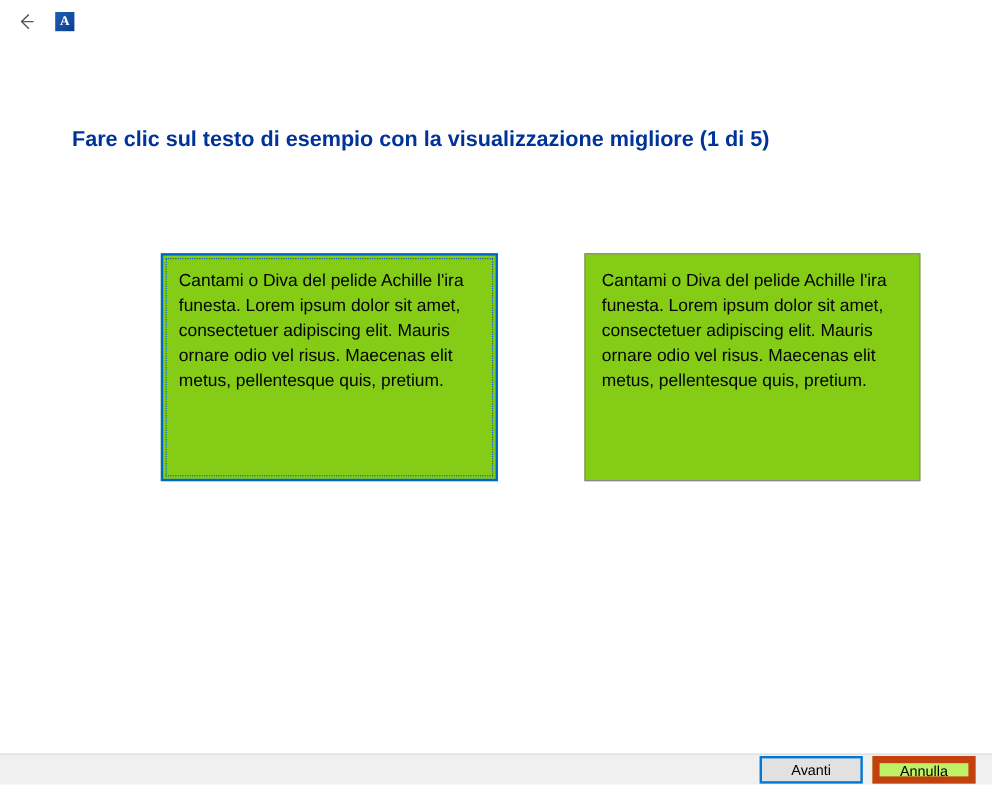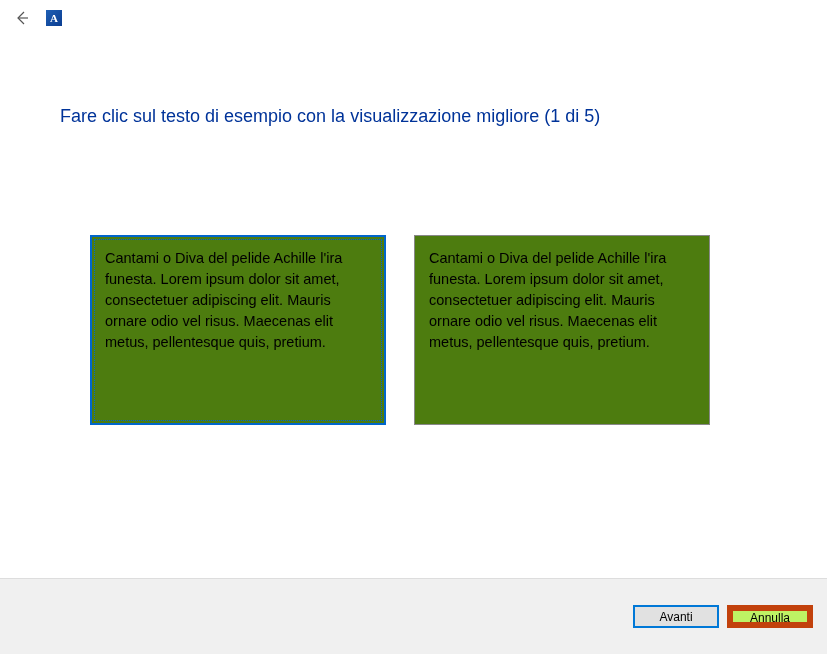--- a/index.html
+++ b/index.html
@@ -49,55 +49,56 @@
     .window-title {
       font-size: 12px;
       color: #000;
     }
     .main-content {
       padding: 0 60px;
     }
     .instruction {
       color: #003399;
       font-size: 18px;
-      font-weight: 400;
+      font-weight: 700;
       margin-top: 70px;
-      margin-bottom: 108px;
+      margin-bottom: 84px;
     }
     .sample-row {
       display: flex;
       gap: 28px;
       justify-content: flex-start;
       padding-left: 30px;
     }
     .sample-box {
       width: 296px;
       height: 190px;
       border: 1px solid #888;
       padding: 12px 14px;
       font-size: 14.5px;
       line-height: 1.45;
       color: #000;
       cursor: pointer;
-      background: #4d7c0f;
+      background: #84cc16;
+      margin-left: 44px;
     }
     .sample-box.selected {
       border: 2px solid #0066cc;
       outline: 1px dotted #0066cc;
       outline-offset: -5px;
       padding: 11px 13px;
     }
     .footer {
       position: absolute;
       bottom: 0;
       left: 0;
       right: 0;
       border-top: 1px solid #ddd;
       background: #f0f0f0;
-      padding: 26px 14px;
+      padding: 1px 14px;
       display: flex;
       justify-content: flex-end;
       gap: 8px;
     }
     .btn {
       min-width: 86px;
       height: 23px;
       background: #bef264;
       border: 6px solid #c2410c;
       font-size: 12px;

